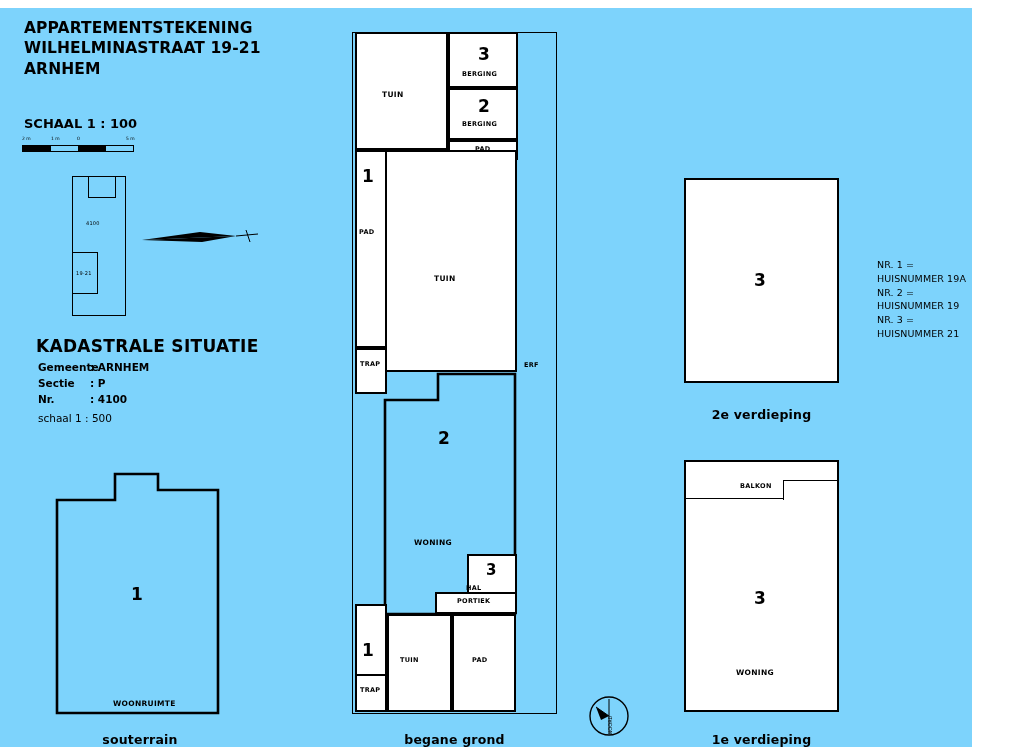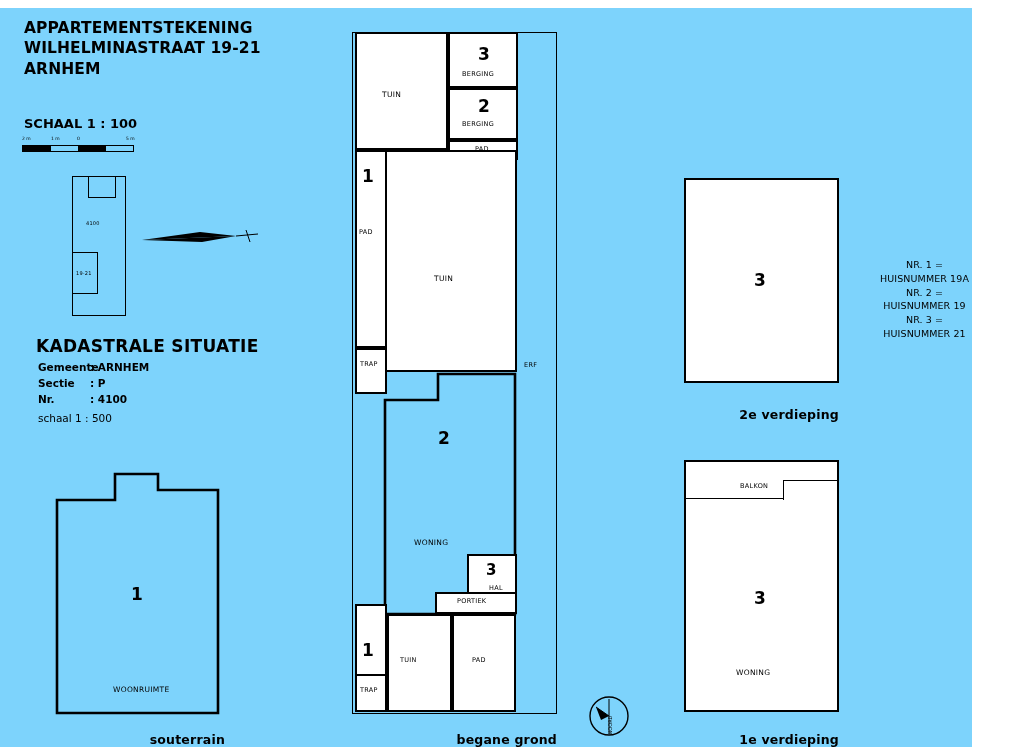--- a/index.html
+++ b/index.html
@@ -83,21 +83,21 @@
   #kad-scale {
     left: 38px; top: 404px;
     font-size: 10.5px; font-weight: normal;
   }
 
   
   .plan-caption {
     position: absolute;
     font-weight: bold;
     font-size: 12.5px;
-    text-align: right;
+    text-align: center;
     letter-spacing: 0.2px;
   }
   .wall {
     position: absolute;
     box-sizing: border-box;
     border: 2.4px solid #000;
     background: #ffffff;
   }
   .wall-thin {
     position: absolute;
@@ -111,36 +111,35 @@
 
   .room-num {
     position: absolute;
     font-weight: bold;
     font-size: 17px;
   }
   .room-num.small { font-size: 15px; }
   .room-tag {
     position: absolute;
     font-size: 7.5px;
-    font-weight: normal;
+    font-weight: bold;
     letter-spacing: 0.3px;
     text-align: center;
   }
   .room-tag.tiny { font-size: 6.5px; }
 
   
   #north-rose { left: 588px; top: 687px; width: 42px; height: 42px; }
 
   
   #legend {
     left: 877px; top: 250px;
     font-size: 9.5px;
     line-height: 1.45;
     letter-spacing: 0.1px;
-    text-align: center;
   }
 </style>
 </head>
 <body>
 
 <div id="page">
 
   <div id="title" class="abs">
     <div>APPARTEMENTSTEKENING</div>
     <div>WILHELMINASTRAAT 19-21</div>
@@ -187,21 +186,21 @@
     <div class="row"><span class="k">Nr.</span><span>: 4100</span></div>
   </div>
   <div id="kad-scale" class="abs">schaal  1 : 500</div>
 
   <div class="abs" style="left:55px; top:462px; width:170px; height:245px;">
     
     <svg width="170" height="245" viewBox="0 0 170 245">
       <path d="M2,30 L2,243 L163,243 L163,20 L103,20 L103,4 L60,4 L60,30 Z" fill="none" stroke="#000" stroke-width="2.6" stroke-linejoin="miter"></path>
     </svg>
     <div class="room-num" style="left:76px; top:114px;">1</div>
-    <div class="room-tag" style="left:58px; top:215px;">WOONRUIMTE</div>
+    <div class="room-tag" style="left:58px; top:229px;">WOONRUIMTE</div>
   </div>
   <div class="plan-caption" style="left:55px; top:724px; width:170px;">souterrain</div>
 
   <div class="abs" style="left:352px; top:18px; width:210px; height:688px;">
 
     <div class="wall-thin" style="left:0px; top:6px; width:205px; height:682px;"></div>
 
     <div class="wall" style="left:3px; top:6px; width:93px; height:118px;"></div>
     <div class="room-tag" style="left:30px; top:64px;">TUIN</div>
 
@@ -229,21 +228,21 @@
     <div class="room-tag tiny" style="left:172px; top:335px;">ERF</div>
 
     <svg class="abs" style="left:0px; top:330px;" width="210" height="260" viewBox="0 0 210 260">
       <path d="M33,44 L86,44 L86,18 L163,18 L163,258 L33,258 Z" fill="none" stroke="#000" stroke-width="2.6" stroke-linejoin="miter"></path>
     </svg>
     <div class="room-num" style="left:86px; top:402px;">2</div>
     <div class="room-tag" style="left:62px; top:512px;">WONING</div>
 
     <div class="wall" style="left:115px; top:528px; width:50px; height:52px;"></div>
     <div class="room-num small" style="left:134px; top:535px;">3</div>
-    <div class="room-tag tiny" style="left:137px; top:558px;">HAL</div>
+    <div class="room-tag tiny" style="left:114px; top:558px;">HAL</div>
 
     <div class="wall" style="left:83px; top:566px; width:82px; height:22px;"></div>
     <div class="room-tag tiny" style="left:105px; top:571px;">PORTIEK</div>
 
     <div class="wall" style="left:3px; top:578px; width:32px; height:108px;"></div>
     <div class="room-num" style="left:10px; top:614px;">1</div>
     <div class="room-tag tiny" style="left:8px; top:660px;">TRAP</div>
     <div class="lineH thick" style="left:3px; top:648px; width:32px;"></div>
 
     <div class="wall" style="left:35px; top:588px; width:65px; height:98px;"></div>

